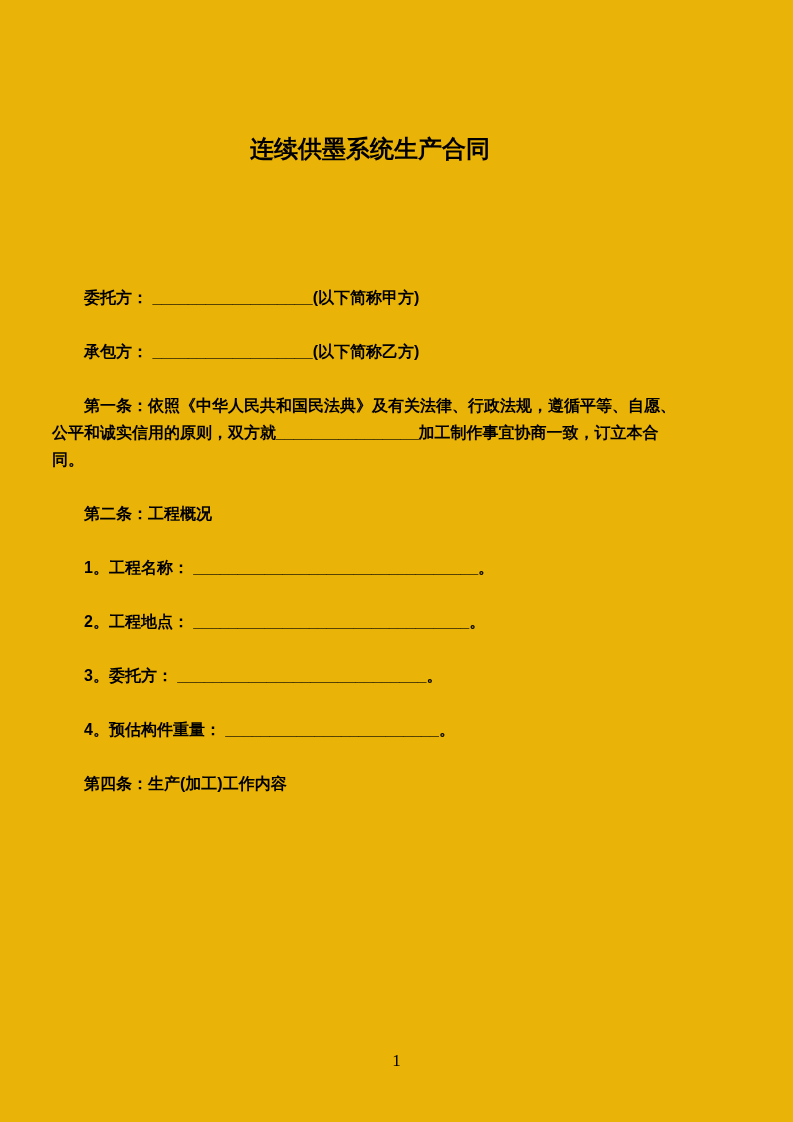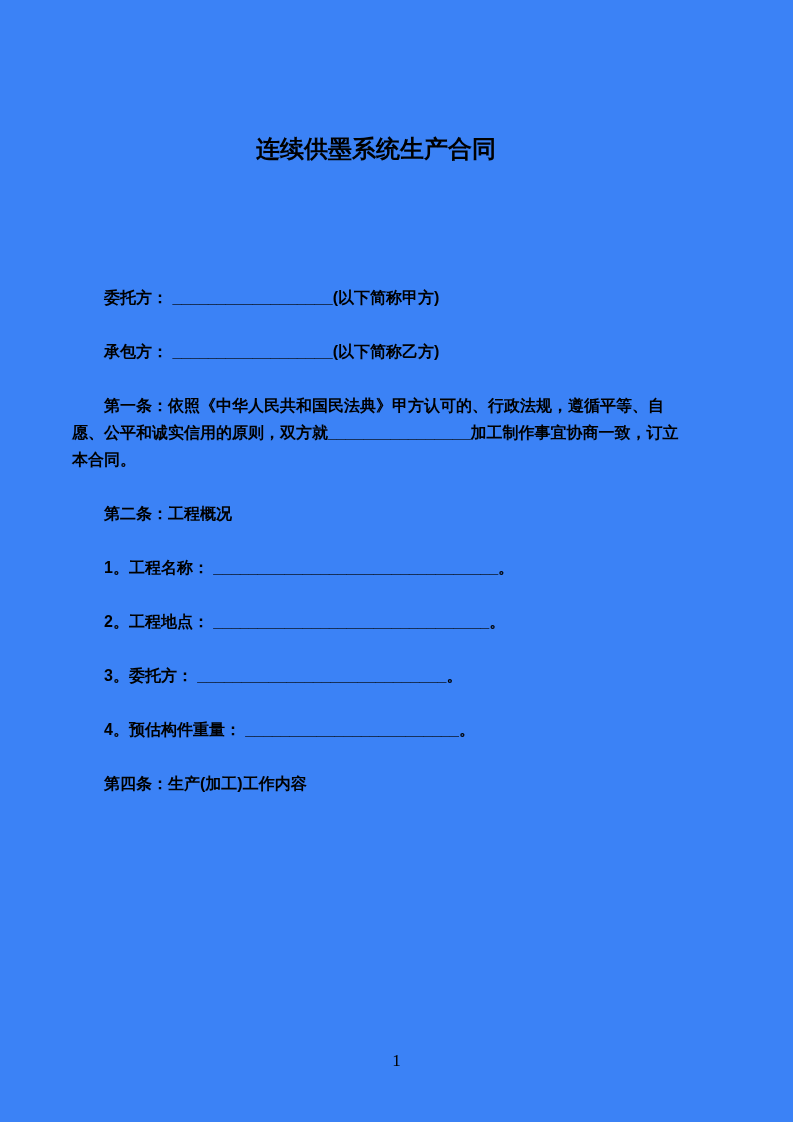--- a/index.html
+++ b/index.html
@@ -1,38 +1,38 @@
 <!DOCTYPE html>
 <html lang="zh"><head>
 <meta charset="utf-8">
 <style>
   html, body { margin: 0; padding: 0; background: #ffffff; }
   .page {
     position: relative;
     width: 793px;
     height: 1122px;
     box-sizing: border-box;
-    padding: 131px 97px 0 56px;
-    background: #3b82f6;
+    padding: 131px 97px 0 44px;
+    background: #eab308;
     color: #000000;
     font-family: "Liberation Sans", "DejaVu Sans", sans-serif;
     font-size: 16px;
     line-height: 27px;
     font-weight: 700;
     overflow: hidden;
   }
   .title {
     margin: 0;
     font-size: 24px;
     line-height: 36px;
     font-weight: 700;
     text-align: center;
     white-space: pre-wrap;
   }
-  p { margin: 16px; white-space: pre-wrap; }
+  p { margin: 8px; white-space: pre-wrap; }
   .indent { text-indent: 32px; }
   .gap-title { margin-top: 117px; }
   .block { margin-top: 27px; }
   .page-number {
     position: absolute;
     top: 1050px;
     left: 0;
     width: 100%;
     text-align: center;
     font-family: "Liberation Serif", "DejaVu Serif", serif;
@@ -45,21 +45,21 @@
 <body>
 
 <div class="page">
 
   <h1 class="title">连续供墨系统生产合同</h1>
 
   <p class="indent gap-title"><span>委托方：</span><span> __________________</span><span>(以下简称甲方)</span></p>
 
   <p class="indent block"><span>承包方：</span><span> __________________</span><span>(以下简称乙方)</span></p>
 
-  <p class="indent block"><span>第一条：依照《中华人民共和国民法典》甲方认可的、行政法规，遵循平等、自愿、公平和诚实信用的原则，双方就</span><span>________________</span><span>加工制作事宜协商一致，订立本合同。</span></p>
+  <p class="indent block"><span>第一条：依照《中华人民共和国民法典》及有关法律、行政法规，遵循平等、自愿、公平和诚实信用的原则，双方就</span><span>________________</span><span>加工制作事宜协商一致，订立本合同。</span></p>
 
   <p class="indent block">第二条：工程概况</p>
 
   <p class="indent block"><span>1。工程名称：</span><span> ________________________________</span><span>。</span></p>
 
   <p class="indent block"><span>2。工程地点：</span><span> _______________________________</span><span>。</span></p>
 
   <p class="indent block"><span>3。委托方：</span><span> ____________________________</span><span>。</span></p>
 
   <p class="indent block"><span>4。预估构件重量：</span><span> ________________________</span><span>。</span></p>

